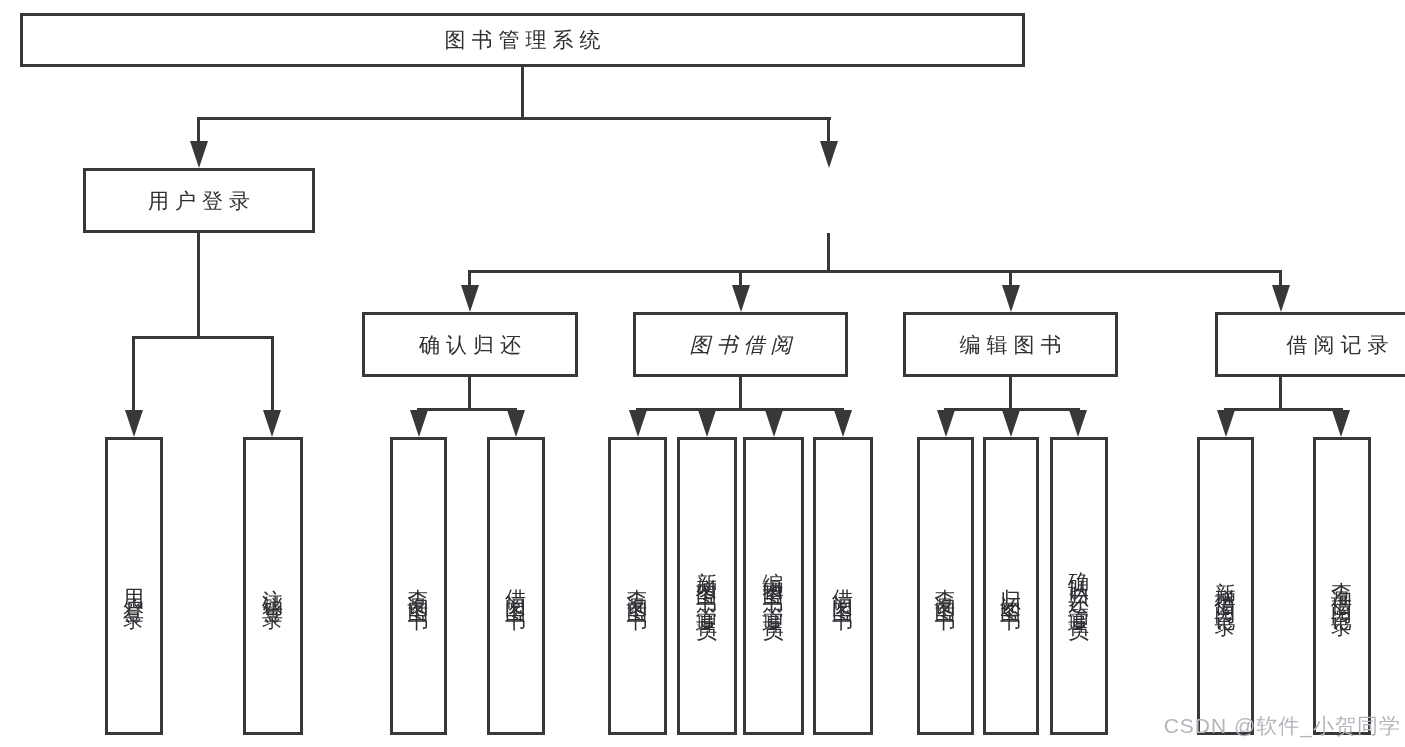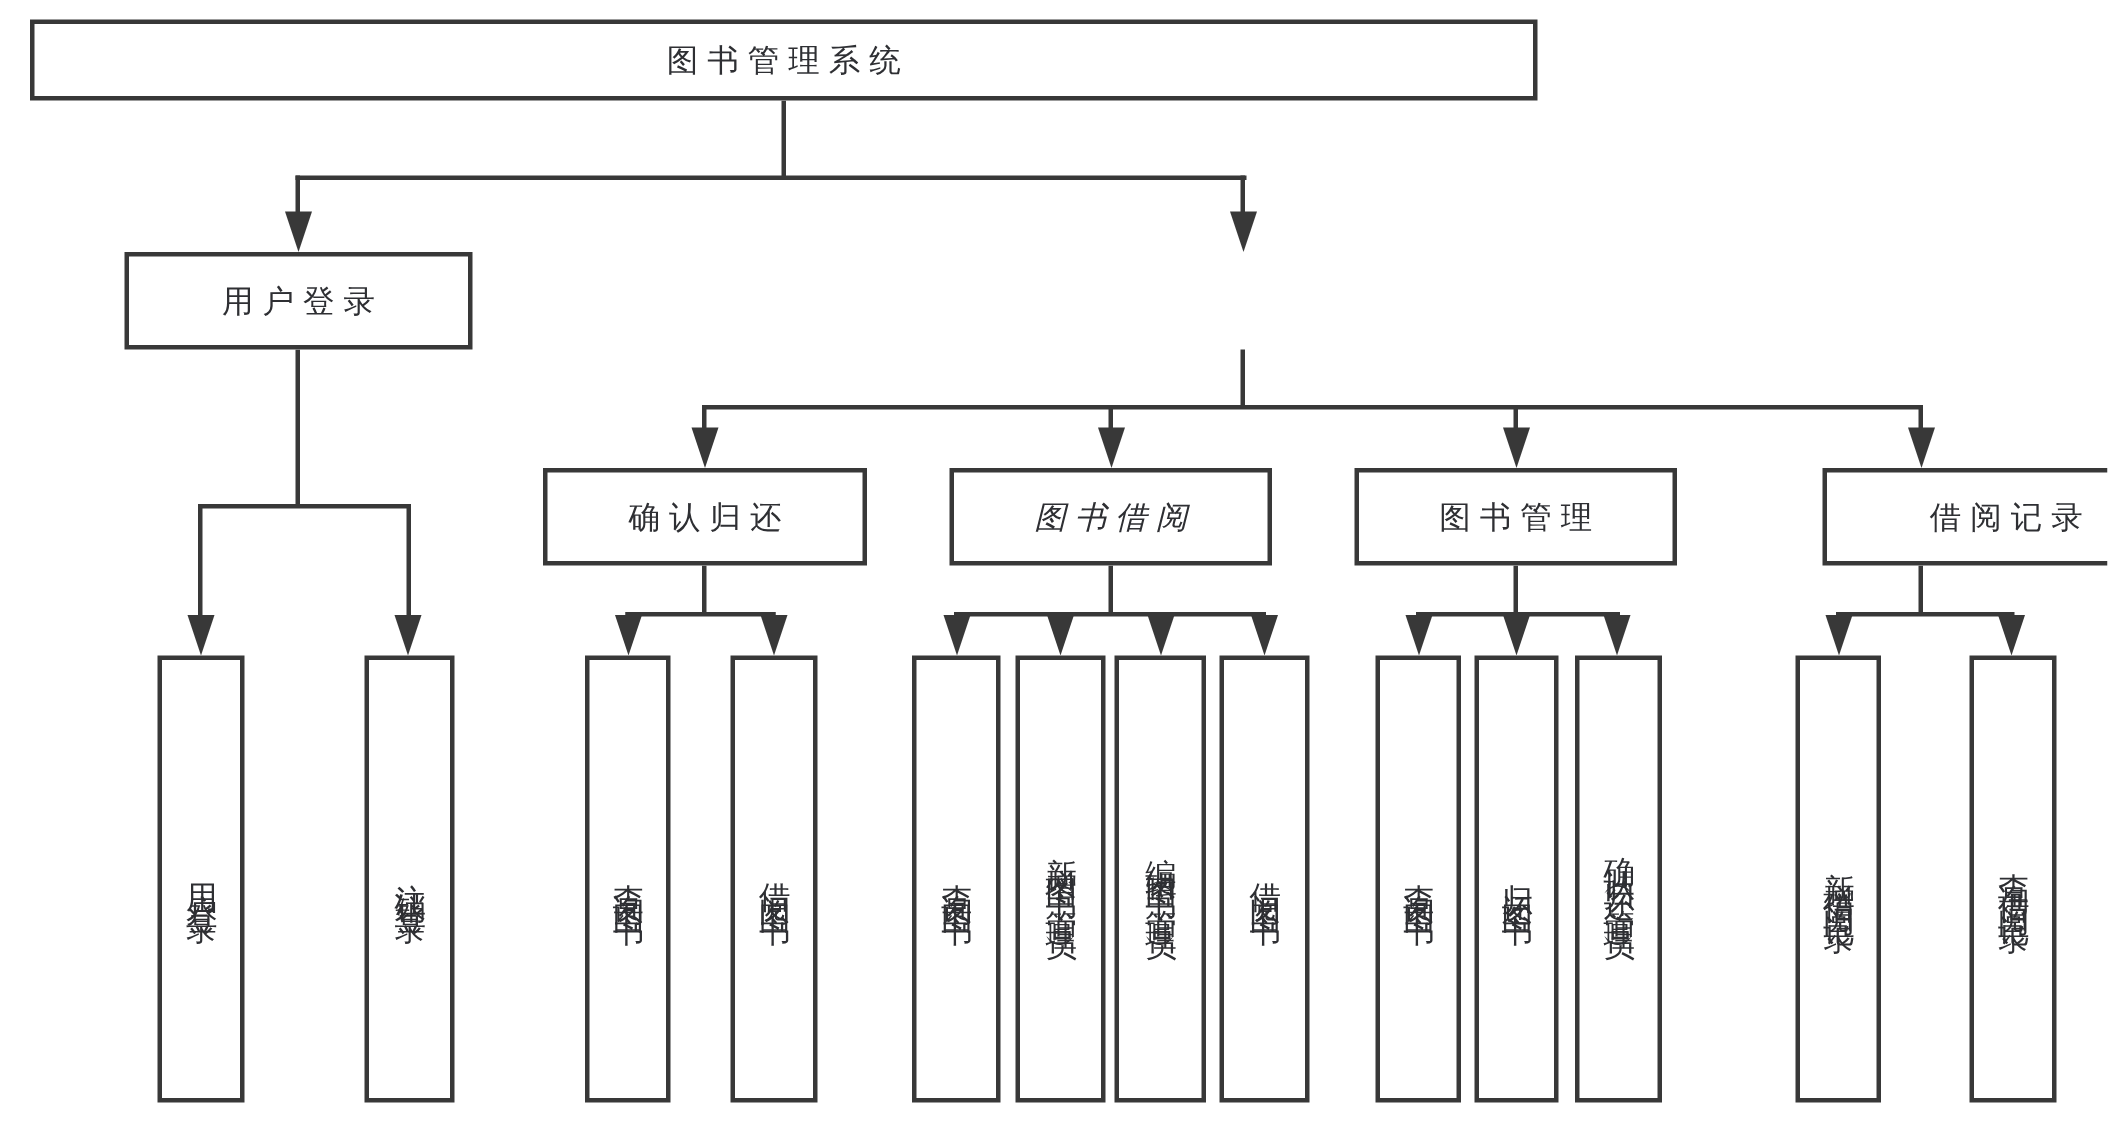--- a/index.html
+++ b/index.html
@@ -98,21 +98,21 @@
     <span class="hl">用户登录</span>
   </div>
 
   <div class="bx" style="left:362px;top:312px;width:216px;height:65px;">
     <span class="hl">确认归还</span>
   </div>
   <div class="bx" style="left:633px;top:312px;width:215px;height:65px;font-style:italic;">
     <span class="hl">图书借阅</span>
   </div>
   <div class="bx" style="left:903px;top:312px;width:215px;height:65px;">
-    <span class="hl">图书管理</span>
+    <span class="hl">编辑图书</span>
   </div>
   <div class="bx" style="left:1215px;top:312px;width:245px;height:65px;">
     <span class="hl">借阅记录</span>
   </div>
 
   <div class="bx vbx" style="left:105px;width:58px;">
     <span class="vt">用户登录</span>
   </div>
   <div class="bx vbx" style="left:243px;width:60px;">
     <span class="vt">注销登录</span>
@@ -148,13 +148,14 @@
     <span class="vt">确认归还（管理员）</span>
   </div>
 
   <div class="bx vbx" style="left:1197px;width:57px;">
     <span class="vt">新增借阅记录</span>
   </div>
   <div class="bx vbx" style="left:1313px;width:58px;">
     <span class="vt">查询借阅记录</span>
   </div>
 
+  <div class="wm">CSDN @软件_小贺同学</div>
 </div>
 
 </body></html>

